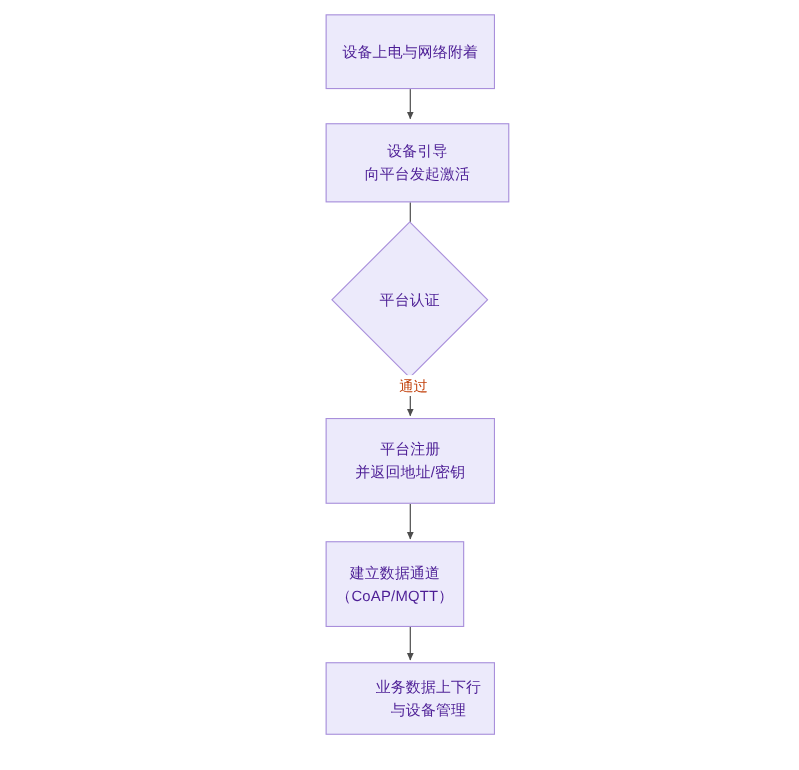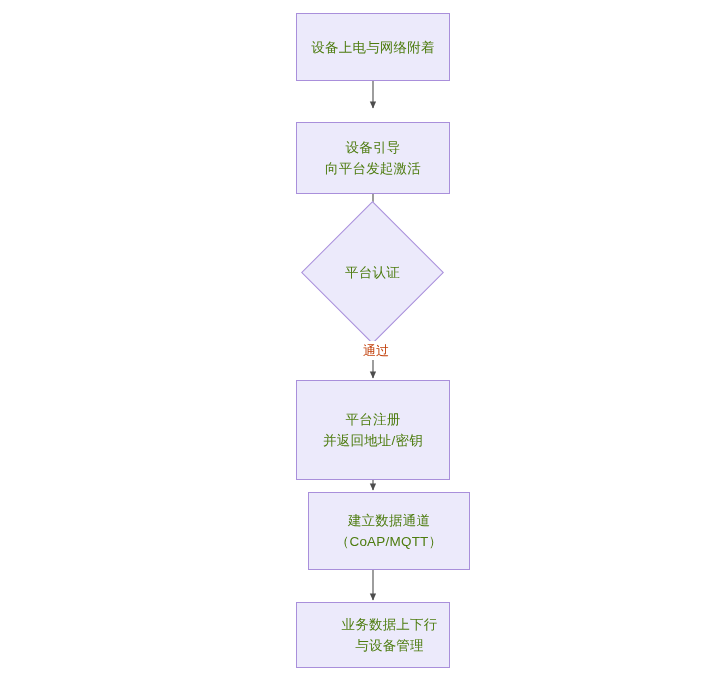--- a/index.html
+++ b/index.html
@@ -21,21 +21,21 @@
     width: 726px;
     height: 700px;
   }
   .node {
     position: absolute;
     box-sizing: border-box;
     display: flex;
     flex-direction: column;
     align-items: center;
     justify-content: center;
-    color: #4d7c0f;
+    color: #4c1d95;
     font-size: 13.5px;
     line-height: 21px;
     text-align: center;
     letter-spacing: 0.2px;
   }
   .node-rect {
     background: #ECEAFB;
     border: 1.4px solid #A98FDB;
   }
   .node-diamond {
@@ -96,38 +96,38 @@
     <line x1="373" y1="182" x2="373" y2="220" stroke="#4D4D4D" stroke-width="1.1" marker-end="url(#arrowhead)"></line>
     <line x1="373" y1="323" x2="373" y2="378" stroke="#4D4D4D" stroke-width="1.1" marker-end="url(#arrowhead)"></line>
     <line x1="373" y1="458" x2="373" y2="490" stroke="#4D4D4D" stroke-width="1.1" marker-end="url(#arrowhead)"></line>
     <line x1="373" y1="570" x2="373" y2="600" stroke="#4D4D4D" stroke-width="1.1" marker-end="url(#arrowhead)"></line>
   </svg>
 
   <div class="node node-rect" style="left:296px; top:13px; width:154px; height:68px;">
     <span class="node-line">设备上电与网络附着</span>
   </div>
 
-  <div class="node node-rect" style="left:296px; top:122px; width:154px; height:72px;">
+  <div class="node node-rect" style="left:296px; top:112px; width:167px; height:72px;">
     <span class="node-line">设备引导</span>
     <span class="node-line">向平台发起激活</span>
   </div>
 
   <div class="node node-diamond" style="left:322px; top:222px; width:101px; height:101px;">
     <span class="diamond-shape"></span>
     <span class="node-line diamond-label">平台认证</span>
   </div>
 
   <div class="edge-label" style="left:352px; top:341px; width:42px;">通过</div>
 
-  <div class="node node-rect" style="left:296px; top:380px; width:154px; height:100px;">
+  <div class="node node-rect" style="left:296px; top:380px; width:154px; height:78px;">
     <span class="node-line">平台注册</span>
     <span class="node-line">并返回地址/密钥</span>
   </div>
 
-  <div class="node node-rect" style="left:296px; top:492px; width:162px; height:78px;margin-left:12px;">
+  <div class="node node-rect" style="left:296px; top:492px; width:126px; height:78px;">
     <span class="node-line">建立数据通道</span>
     <span class="node-line">（CoAP/MQTT）</span>
   </div>
 
   <div class="node node-rect" style="left:296px; top:602px; width:154px; height:66px;padding-left:33px;">
     <span class="node-line">业务数据上下行</span>
     <span class="node-line">与设备管理</span>
   </div>
 
 </div>

